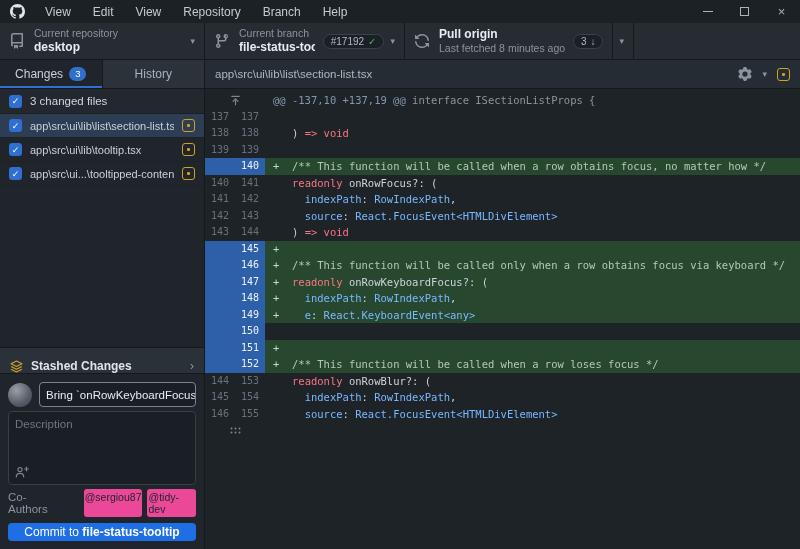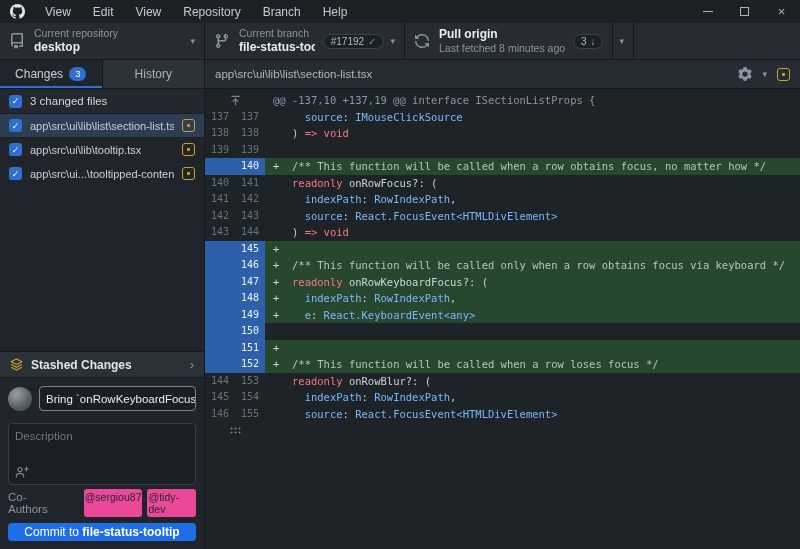--- a/index.html
+++ b/index.html
@@ -49,32 +49,32 @@
     font-size:11px;color:#c9d1d9;border-bottom:1px solid #1d2227;cursor:pointer}
   .file-row.selected{background:#2d3d54}
   .file-path{flex:1;white-space:nowrap;overflow:hidden}
   .checkbox{width:13px;height:13px;border-radius:3px;background:#2f6fd0;display:flex;align-items:center;
     justify-content:center;color:#fff;font-size:9px;flex:0 0 13px;cursor:pointer}
   .status-modified{width:13px;height:13px;border:1.5px solid #cfa126;border-radius:3px;position:relative;flex:0 0 13px}
   .status-modified::after{content:"";position:absolute;inset:0;margin:auto;width:3px;height:3px;border-radius:1px;background:#cfa126}
   .spacer{flex:1}
 
   .stashed{height:27px;flex:0 0 27px;background:#2b3138;border-top:1px solid #15191d;border-bottom:1px solid #15191d;
-    display:flex;align-items:center;padding:0 10px;gap:8px;cursor:pointer}
+    display:flex;align-items:flex-end;padding:0 10px;gap:8px;cursor:pointer}
   .stashed-label{flex:1;font-size:12px;font-weight:bold;color:#dfe5eb}
   .stashed-chevron{color:#8b949e;font-size:12px}
 
   
   .commit-form{padding:8px;display:flex;flex-direction:column;background:#20252b}
   .summary-row{display:flex;align-items:center;gap:7px}
   .avatar{width:24px;height:24px;border-radius:50%;flex:0 0 24px;
     background:radial-gradient(circle at 35% 30%,#9aa0a8,#565d66 60%,#3a4048)}
   .summary-input{flex:1;height:25px;background:#1a1f25;border:1px solid #788493;border-radius:4px;color:#e6edf3;
     font-size:11.5px;padding:0 6px;display:flex;align-items:center;white-space:nowrap;overflow:hidden;cursor:text}
-  .desc-box{margin-top:12px;height:62px;background:#1a1f25;border:1px solid #363e47;border-radius:4px;padding:6px;
+  .desc-box{margin-top:4px;height:74px;background:#1a1f25;border:1px solid #363e47;border-radius:4px;padding:6px;
     display:flex;flex-direction:column;cursor:text}
   .desc-placeholder{color:#6e7681;font-size:11.5px;flex:1}
   .coauthor-add{color:#7d8590;display:flex}
   .coauthors-row{margin-top:8px;display:flex;align-items:center;gap:16px;height:20px}
   .coauthors-label{color:#8b949e;font-size:11.5px;margin-right:2px}
   .pill{background:#ec4899;color:#22272e;font-size:10.5px;padding:2px 1px;border-radius:3px;cursor:pointer}
   .commit-btn{margin-top:10px;height:18px;background:#1e6fe6;border-radius:4px;color:#fff;font-size:12px;
     display:flex;align-items:center;justify-content:center;cursor:pointer}
   .commit-btn span{white-space:pre}
   .commit-btn b{font-weight:bold;white-space:pre}
@@ -281,21 +281,20 @@
                   <path d="M2 1.5h8"></path>
                   <path d="M6 10.5V4.2"></path>
                   <path d="M3.3 6.9 6 4.2l2.7 2.7"></path>
                 </svg>
               </div>
               <div class="code"><span class="tok-hr">@@ -137,10 +137,19 @@</span><span class="tok-ht"> interface ISectionListProps {</span></div>
             </div>
             <div class="drow ctx">
               <div class="gut">137</div>
               <div class="gut">137</div>
-              <div class="code"> <span>    </span><span class="tok-pr">source</span><span>: </span><span class="tok-ty">IMouseClickSource</span></div>
             </div>
             <div class="drow ctx">
               <div class="gut">138</div>
               <div class="gut">138</div>
               <div class="code"> <span>  ) </span><span class="tok-kw">=&gt; void</span></div>
             </div>
             <div class="drow ctx">
               <div class="gut">139</div>
               <div class="gut">139</div>
               <div class="code"> </div>

